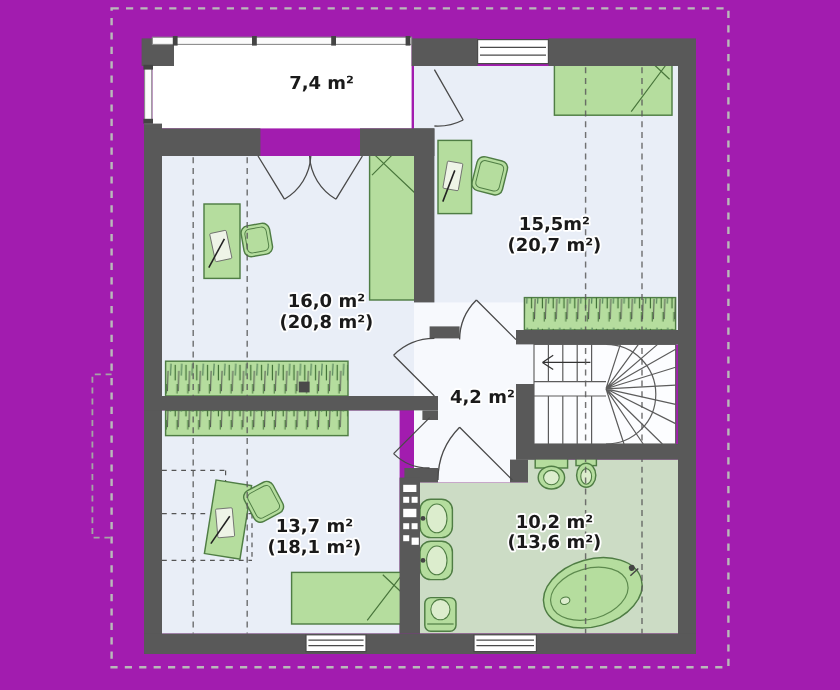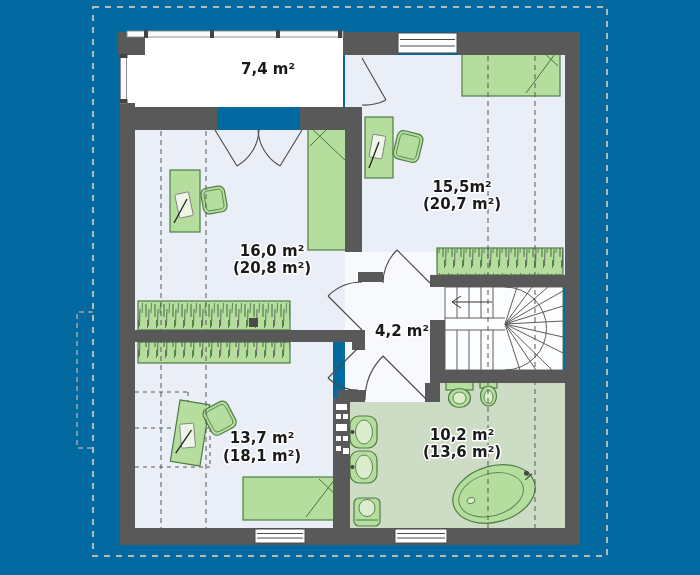--- a/index.html
+++ b/index.html
@@ -1,16 +1,16 @@
 <!DOCTYPE html>
 <html><head>
 <meta charset="utf-8">
 <style>
   html,body{margin:0;padding:0;background:#ffffff;}
-  .stage{position:relative;width:700px;height:575px;background:#0369a1;overflow:hidden;
+  .stage{position:relative;width:700px;height:575px;background:#a21caf;overflow:hidden;
          font-family:"DejaVu Sans", sans-serif;}
   svg{display:block;}
   text.rlabel{font-family:"DejaVu Sans", sans-serif;font-weight:bold;font-size:15px;
       fill:#1a1a1a;text-anchor:middle;paint-order:stroke;stroke:#ffffff;stroke-width:3px;
       stroke-linejoin:round;}
   .wall{fill:#595959;stroke:none;}
   .furn{fill:#b5dd9e;stroke:#4f7d44;stroke-width:1.2;}
   .furnin{fill:#dcedcd;stroke:#4f7d44;stroke-width:0.9;}
   .doorarc{fill:none;stroke:#4a4a4a;stroke-width:1.1;}
   .stair{stroke:#5c5c5c;stroke-width:1;fill:none;}

